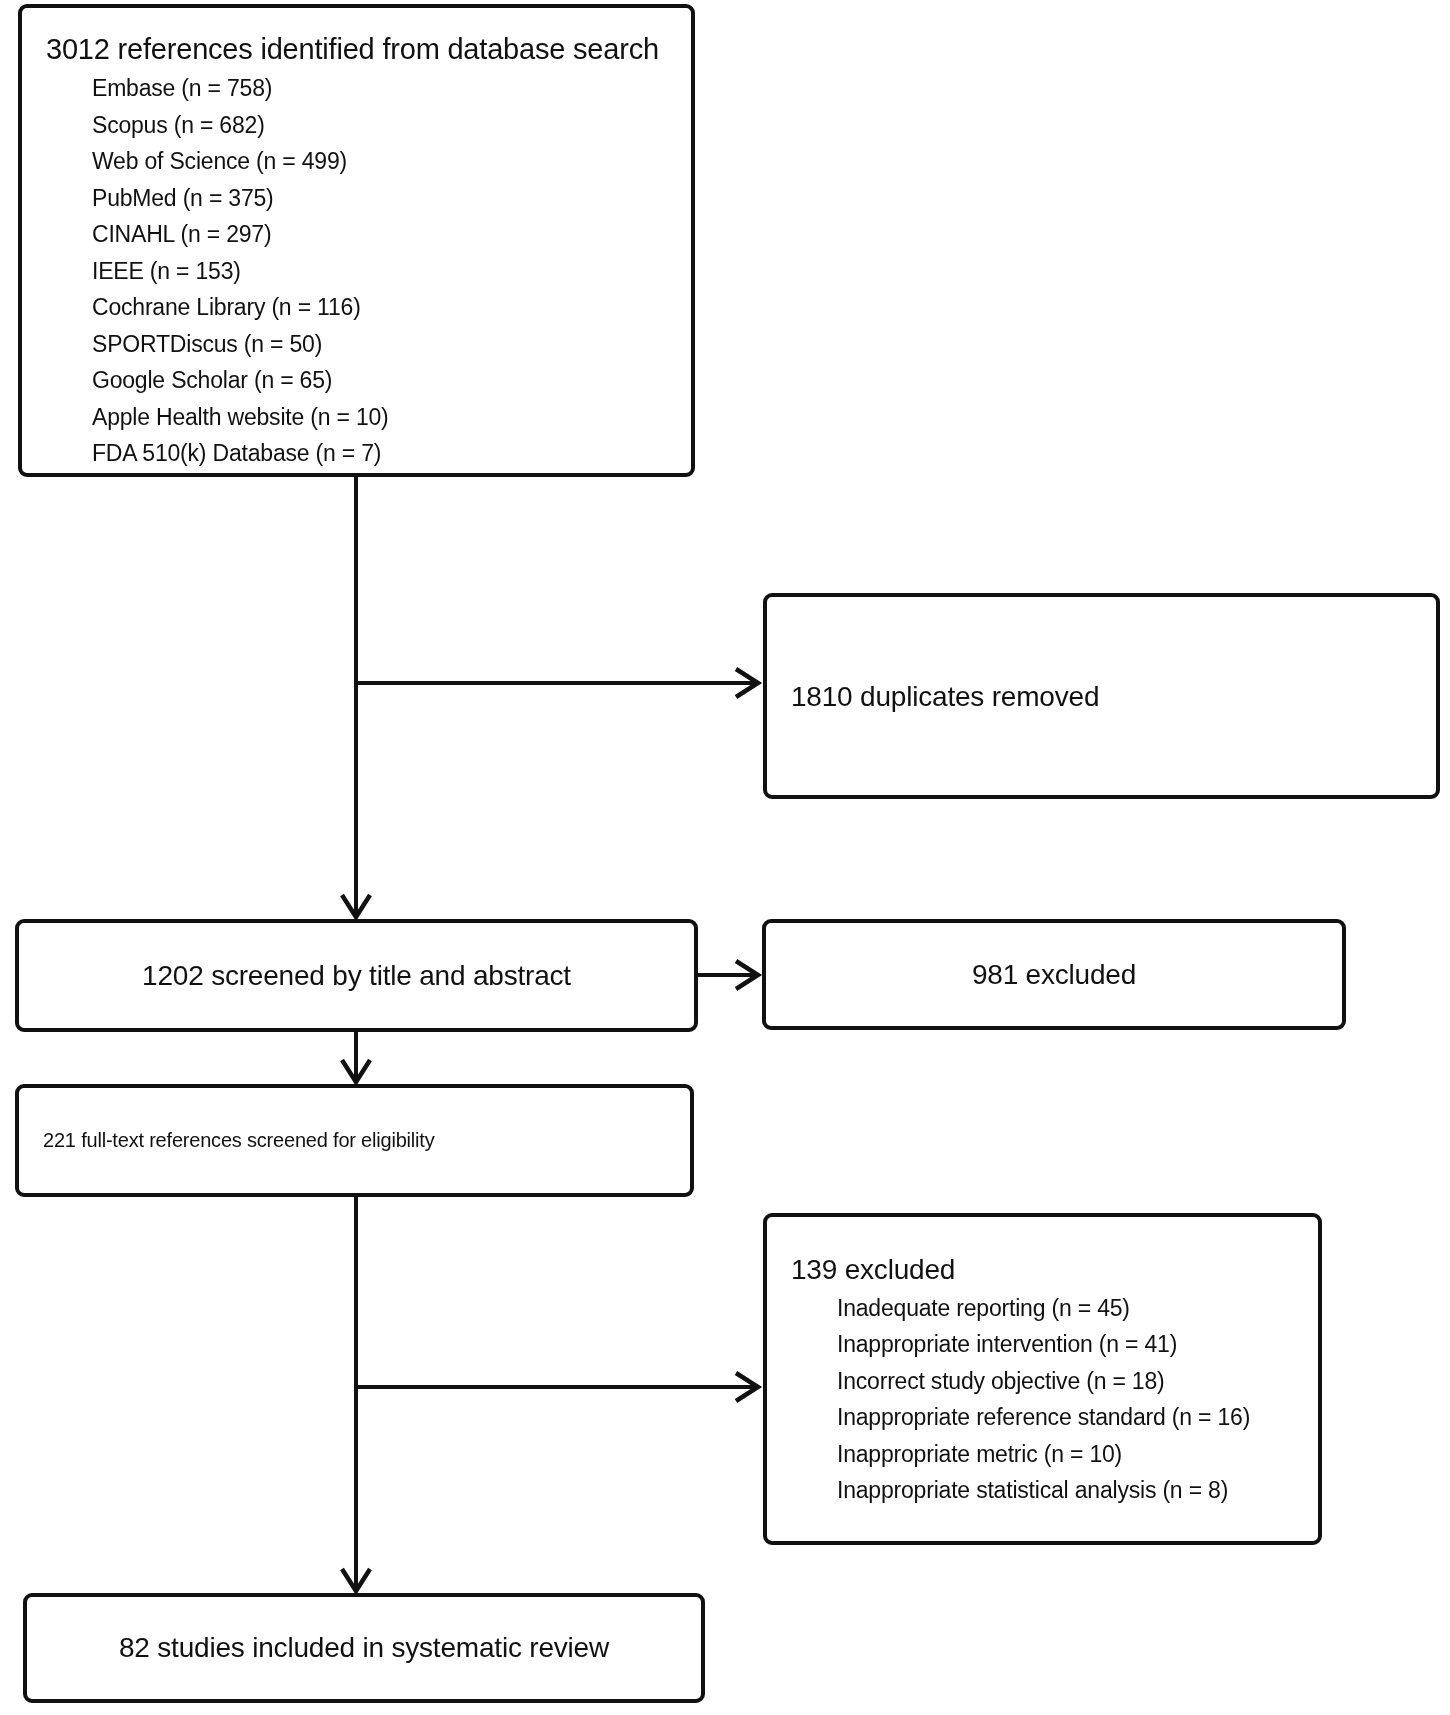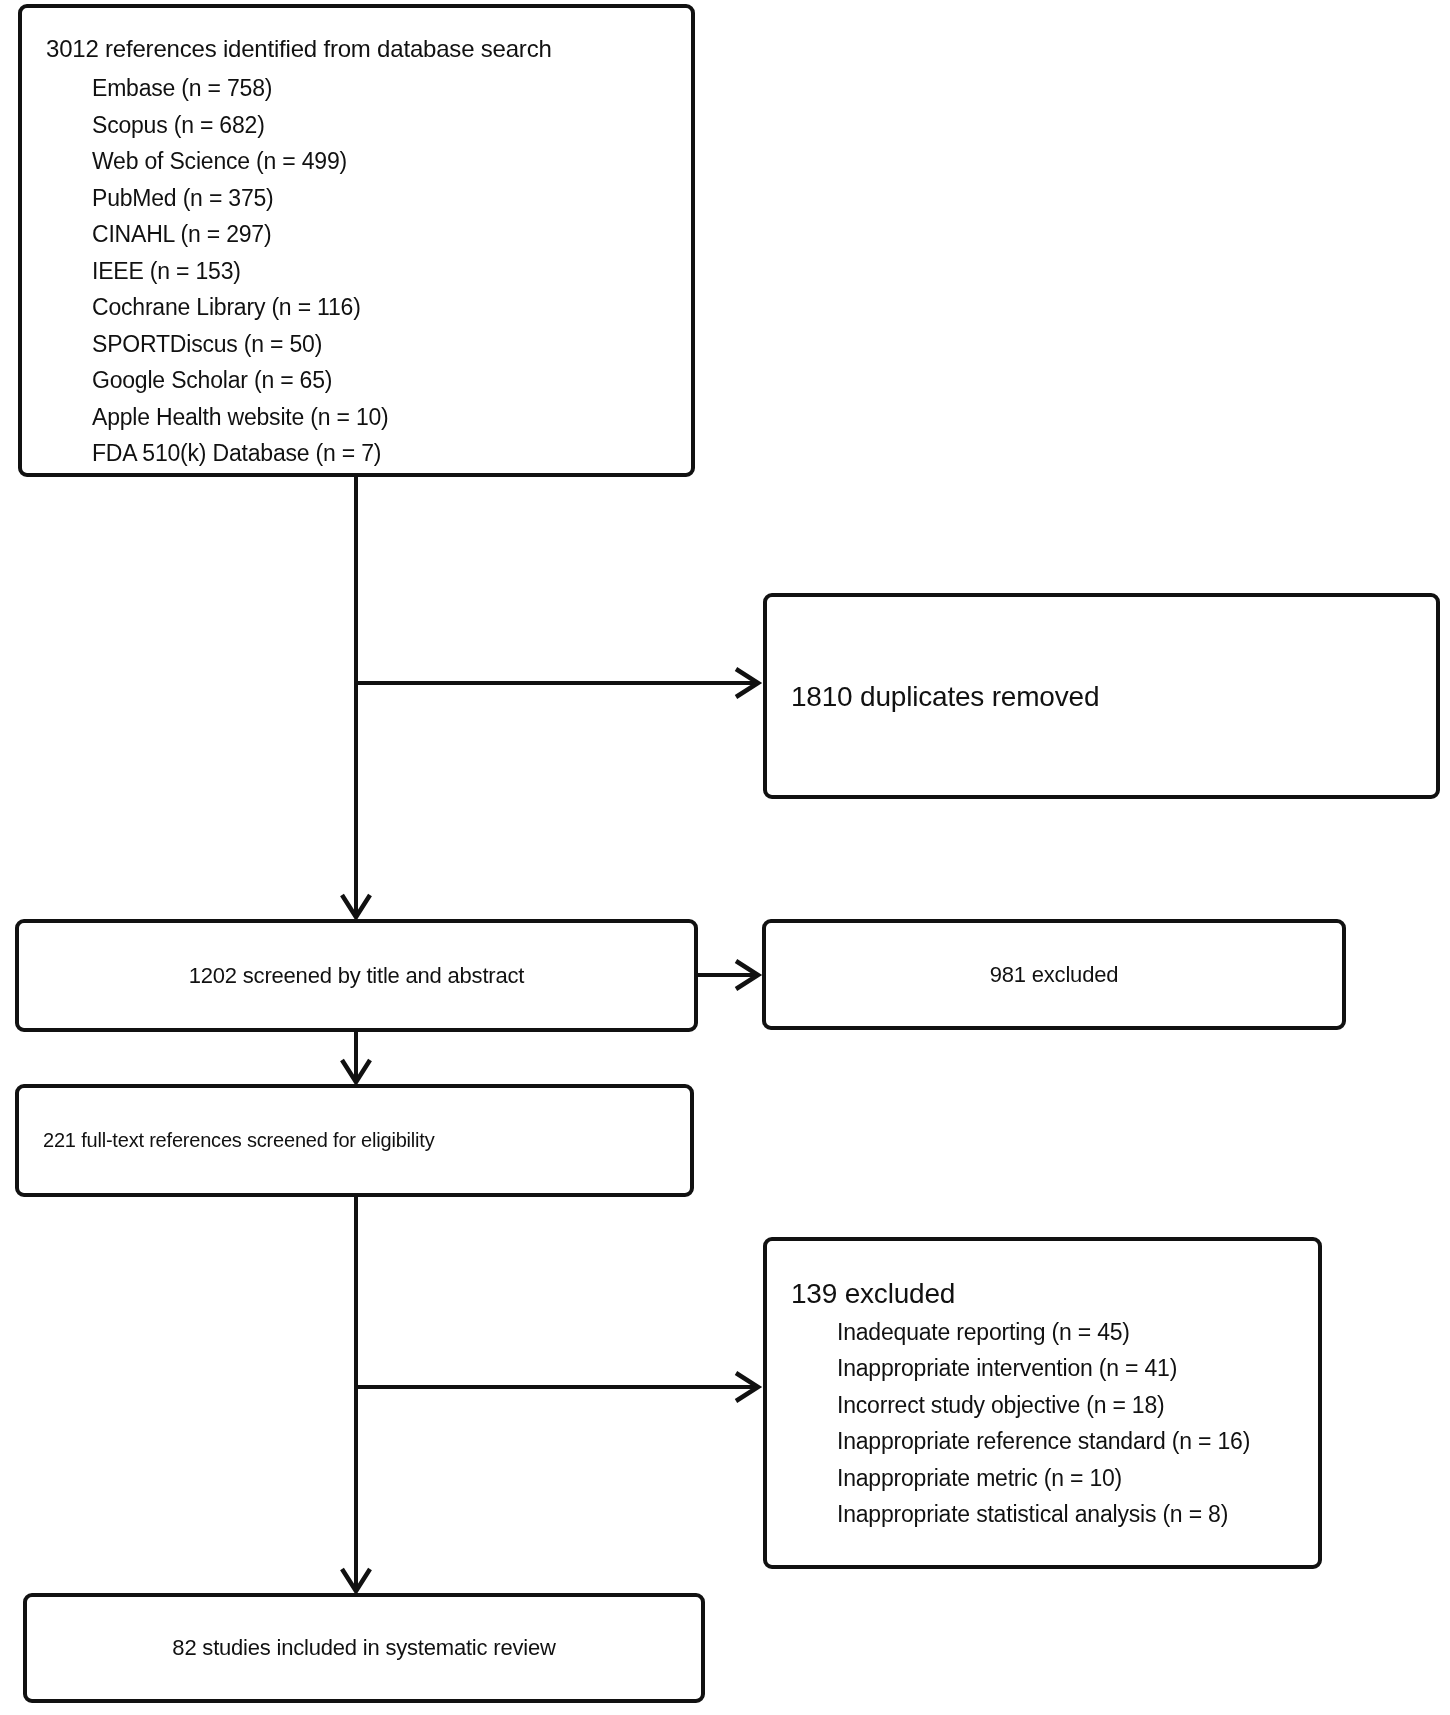--- a/index.html
+++ b/index.html
@@ -27,39 +27,39 @@
     box-sizing: border-box;
     border: 4px solid #111111;
     border-radius: 9px;
     background: #ffffff;
   }
   .box.center-label {
     display: flex;
     align-items: center;
     justify-content: center;
     text-align: center;
-    font-size: 22px;
+    font-size: 28px;
     letter-spacing: -0.2px;
   }
   .box.left-label {
     display: flex;
     align-items: center;
     justify-content: flex-start;
     text-align: left;
     font-size: 20px;
     letter-spacing: -0.2px;
     padding-left: 24px;
   }
   .box.list-box {
     display: flex;
     flex-direction: column;
     justify-content: center;
   }
   .box-title {
-    font-size: 24px;
+    font-size: 29px;
     line-height: 42px;
     letter-spacing: -0.2px;
     padding-left: 24px;
     padding-right: 8px;
     white-space: nowrap;
   }
   .box-list {
     padding-left: 70px;
     padding-right: 8px;
   }
@@ -125,21 +125,21 @@
   </div>
 
   <div class="box center-label" id="box-excluded-screening" style="left:762px; top:919px; width:584px; height:111px;justify-content:center;">
     <span>981 excluded</span>
   </div>
 
   <div class="box left-label" id="box-fulltext" style="left:15px; top:1084px; width:679px; height:113px;">
     <span>221 full-text references screened for eligibility</span>
   </div>
 
-  <div class="box list-box" id="box-excluded-fulltext" style="left:763px; top:1213px; width:559px; height:332px;margin-top:24px;">
+  <div class="box list-box" id="box-excluded-fulltext" style="left:763px; top:1213px; width:559px; height:332px;">
     <div class="box-title" style="line-height:40px; font-size:28px;">139 excluded</div>
     <div class="box-list">
       <div class="list-item">Inadequate reporting (n = 45)</div>
       <div class="list-item">Inappropriate intervention (n = 41)</div>
       <div class="list-item">Incorrect study objective (n = 18)</div>
       <div class="list-item">Inappropriate reference standard (n = 16)</div>
       <div class="list-item">Inappropriate metric (n = 10)</div>
       <div class="list-item">Inappropriate statistical analysis (n = 8)</div>
     </div>
   </div>

